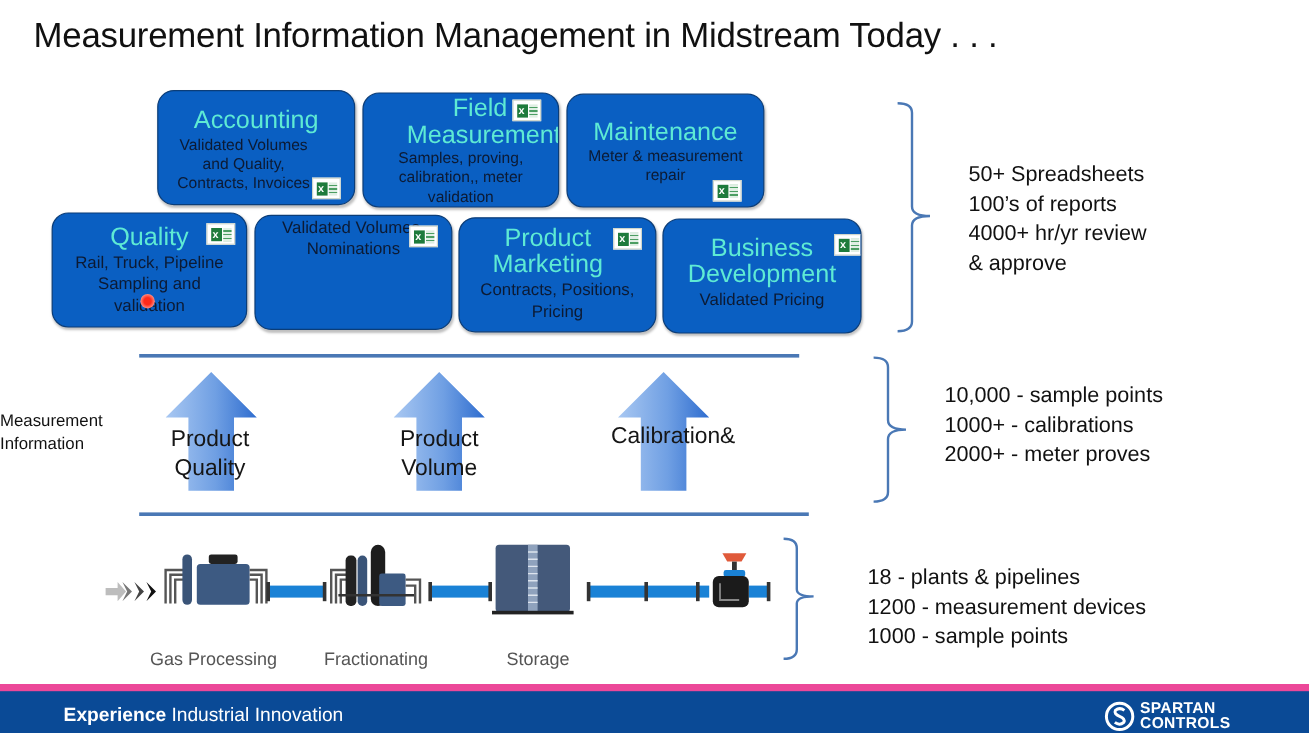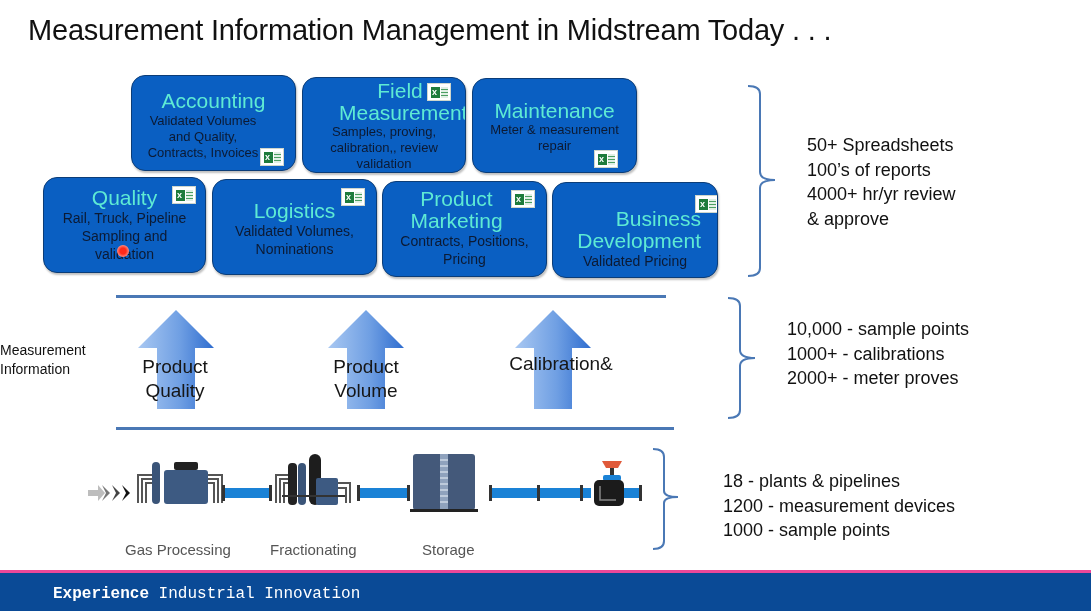--- a/index.html
+++ b/index.html
@@ -17,21 +17,21 @@
 
   .brace { position: absolute; }
   .stats { position: absolute; font-size: 18px; line-height: 24.5px; color: #111; white-space: nowrap; }
   .hline { position: absolute; height: 3px; background: #4a78b5; }
 
   .side-label { position: absolute; left: 0; top: 341px; font-size: 14px; line-height: 19px; color: #111; }
   .arrow-wrap { position: absolute; }
   .arrow-label { position: absolute; font-size: 19px; line-height: 24px; color: #161616; text-align: center; white-space: nowrap; }
 
   .fac-label { position: absolute; font-size: 15px; color: #555; white-space: nowrap; }
-  .footer { position: absolute; left: 0; top: 570px; width: 1091px; height: 41px; background: #0a4a96; border-top: 3px solid #ec4899; font-family: Liberation Mono, monospace; }
+  .footer { position: absolute; left: 0; top: 570px; width: 1091px; height: 41px; background: #0a4a96; border-top: 6px solid #ec4899; }
   .footer .tag { position: absolute; left: 53px; top: 12px; font-size: 16px; color: #fff; }
   .footer .tag b { font-weight: bold; }
   .logo { position: absolute; left: 920px; top: 6px; width: 120px; height: 30px; }
   .logo .lt { position: absolute; left: 30px; top: 1px; font-size: 13px; line-height: 13px; font-weight: bold; color: #fff; letter-spacing: 0.3px; }
   .red-dot { position: absolute; left: 117px; top: 245px; width: 12px; height: 12px; border-radius: 50%; background: radial-gradient(circle, #ff2a1a 35%, #ff8a80 70%, rgba(255,180,180,0.2) 100%); }
 </style>
 </head>
 <body>
 
 <div class="page">
@@ -40,21 +40,21 @@
   <div class="box" style="left:131px;top:75px;width:165px;height:96px;">
     <div class="bt" style="margin-top:14px;">Accounting</div>
     <div class="bs" style="padding:0 28px 0 7px;margin-top:1px;">Validated Volumes and Quality, Contracts, Invoices</div>
     <div class="xls" style="left:128px;top:72px;">
         <span>x</span>
       </div>
   </div>
 
   <div class="box" style="left:302px;top:77px;width:164px;height:96px;">
     <div class="bt" style="margin-top:2px;padding:0 4px;margin-left:32px;">Field Measurement</div>
-    <div class="bs" style="padding:0 22px;">Samples, proving, calibration,, review validation</div>
+    <div class="bs" style="padding:0 22px;">Samples, proving, calibration,, meter validation</div>
     <div class="xls" style="left:124px;top:5px;">
         <span>x</span>
       </div>
   </div>
 
   <div class="box" style="left:472px;top:78px;width:165px;height:95px;">
     <div class="bt" style="margin-top:21px;">Maintenance</div>
     <div class="bs" style="padding:0 12px;">Meter &amp; measurement repair</div>
     <div class="xls" style="left:121px;top:71px;">
         <span>x</span>
@@ -63,37 +63,36 @@
 
   <div class="box" style="left:43px;top:177px;width:163px;height:96px;">
     <div class="bt" style="margin-top:9px;">Quality</div>
     <div class="bs" style="font-size:14px;line-height:18px;padding:0 14px;">Rail, Truck, Pipeline Sampling and validation</div>
     <div class="xls" style="left:128px;top:8px;">
         <span>x</span>
       </div>
   </div>
 
   <div class="box" style="left:212px;top:179px;width:165px;height:96px;">
-    <div class="bt" style="margin-top:20px;">Logistics</div>
     <div class="bs" style="font-size:14px;line-height:18px;padding:0 10px;">Validated Volumes, Nominations</div>
     <div class="xls" style="left:128px;top:8px;">
         <span>x</span>
       </div>
   </div>
 
   <div class="box" style="left:382px;top:181px;width:165px;height:96px;">
     <div class="bt" style="margin-top:6px;padding:0 36px 0 20px;">Product Marketing</div>
     <div class="bs" style="font-size:14px;line-height:18px;padding:0 12px;">Contracts, Positions, Pricing</div>
     <div class="xls" style="left:128px;top:8px;">
         <span>x</span>
       </div>
   </div>
 
   <div class="box" style="left:552px;top:182px;width:166px;height:96px;">
-    <div class="bt" style="margin-top:25px;padding:0 16px;text-align:right;">Business Development</div>
+    <div class="bt" style="margin-top:13px;padding:0 16px;">Business Development</div>
     <div class="bs" style="font-size:14px;line-height:18px;">Validated Pricing</div>
     <div class="xls" style="left:142px;top:12px;">
         <span>x</span>
       </div>
   </div>
 
   <svg class="brace" style="left:745px;top:84px;" width="40" height="196">
     <path d="M3 2 Q15 2 15 10 L15 88 Q15 96 30 96 Q15 96 15 104 L15 184 Q15 192 3 192" fill="none" stroke="#4a78b5" stroke-width="2"></path>
   </svg>
   <div class="stats" style="left:807px;top:133px;">
@@ -234,14 +233,24 @@
   <div class="stats" style="left:723px;top:469px;">
     <div>18 - plants &amp; pipelines</div>
     <div>1200 - measurement devices</div>
     <div>1000 -  sample points</div>
   </div>
 
   <div class="red-dot"></div>
 
   <div class="footer">
     <div class="tag"><b>Experience</b><span> Industrial Innovation</span></div>
+    <div class="logo">
+      <svg style="position:absolute;left:0;top:2px;" width="26" height="26">
+        <circle cx="13" cy="13" r="11" fill="none" stroke="#fff" stroke-width="2.5"></circle>
+        <path d="M17 8 Q13 5 9.5 8 Q8 11 13 13 Q18 15 16.5 18 Q13 21 9 18" fill="none" stroke="#fff" stroke-width="2.5"></path>
+      </svg>
+      <div class="lt">
+        <div>SPARTAN</div>
+        <div>CONTROLS</div>
+      </div>
+    </div>
   </div>
 </div>
 
 </body></html>

